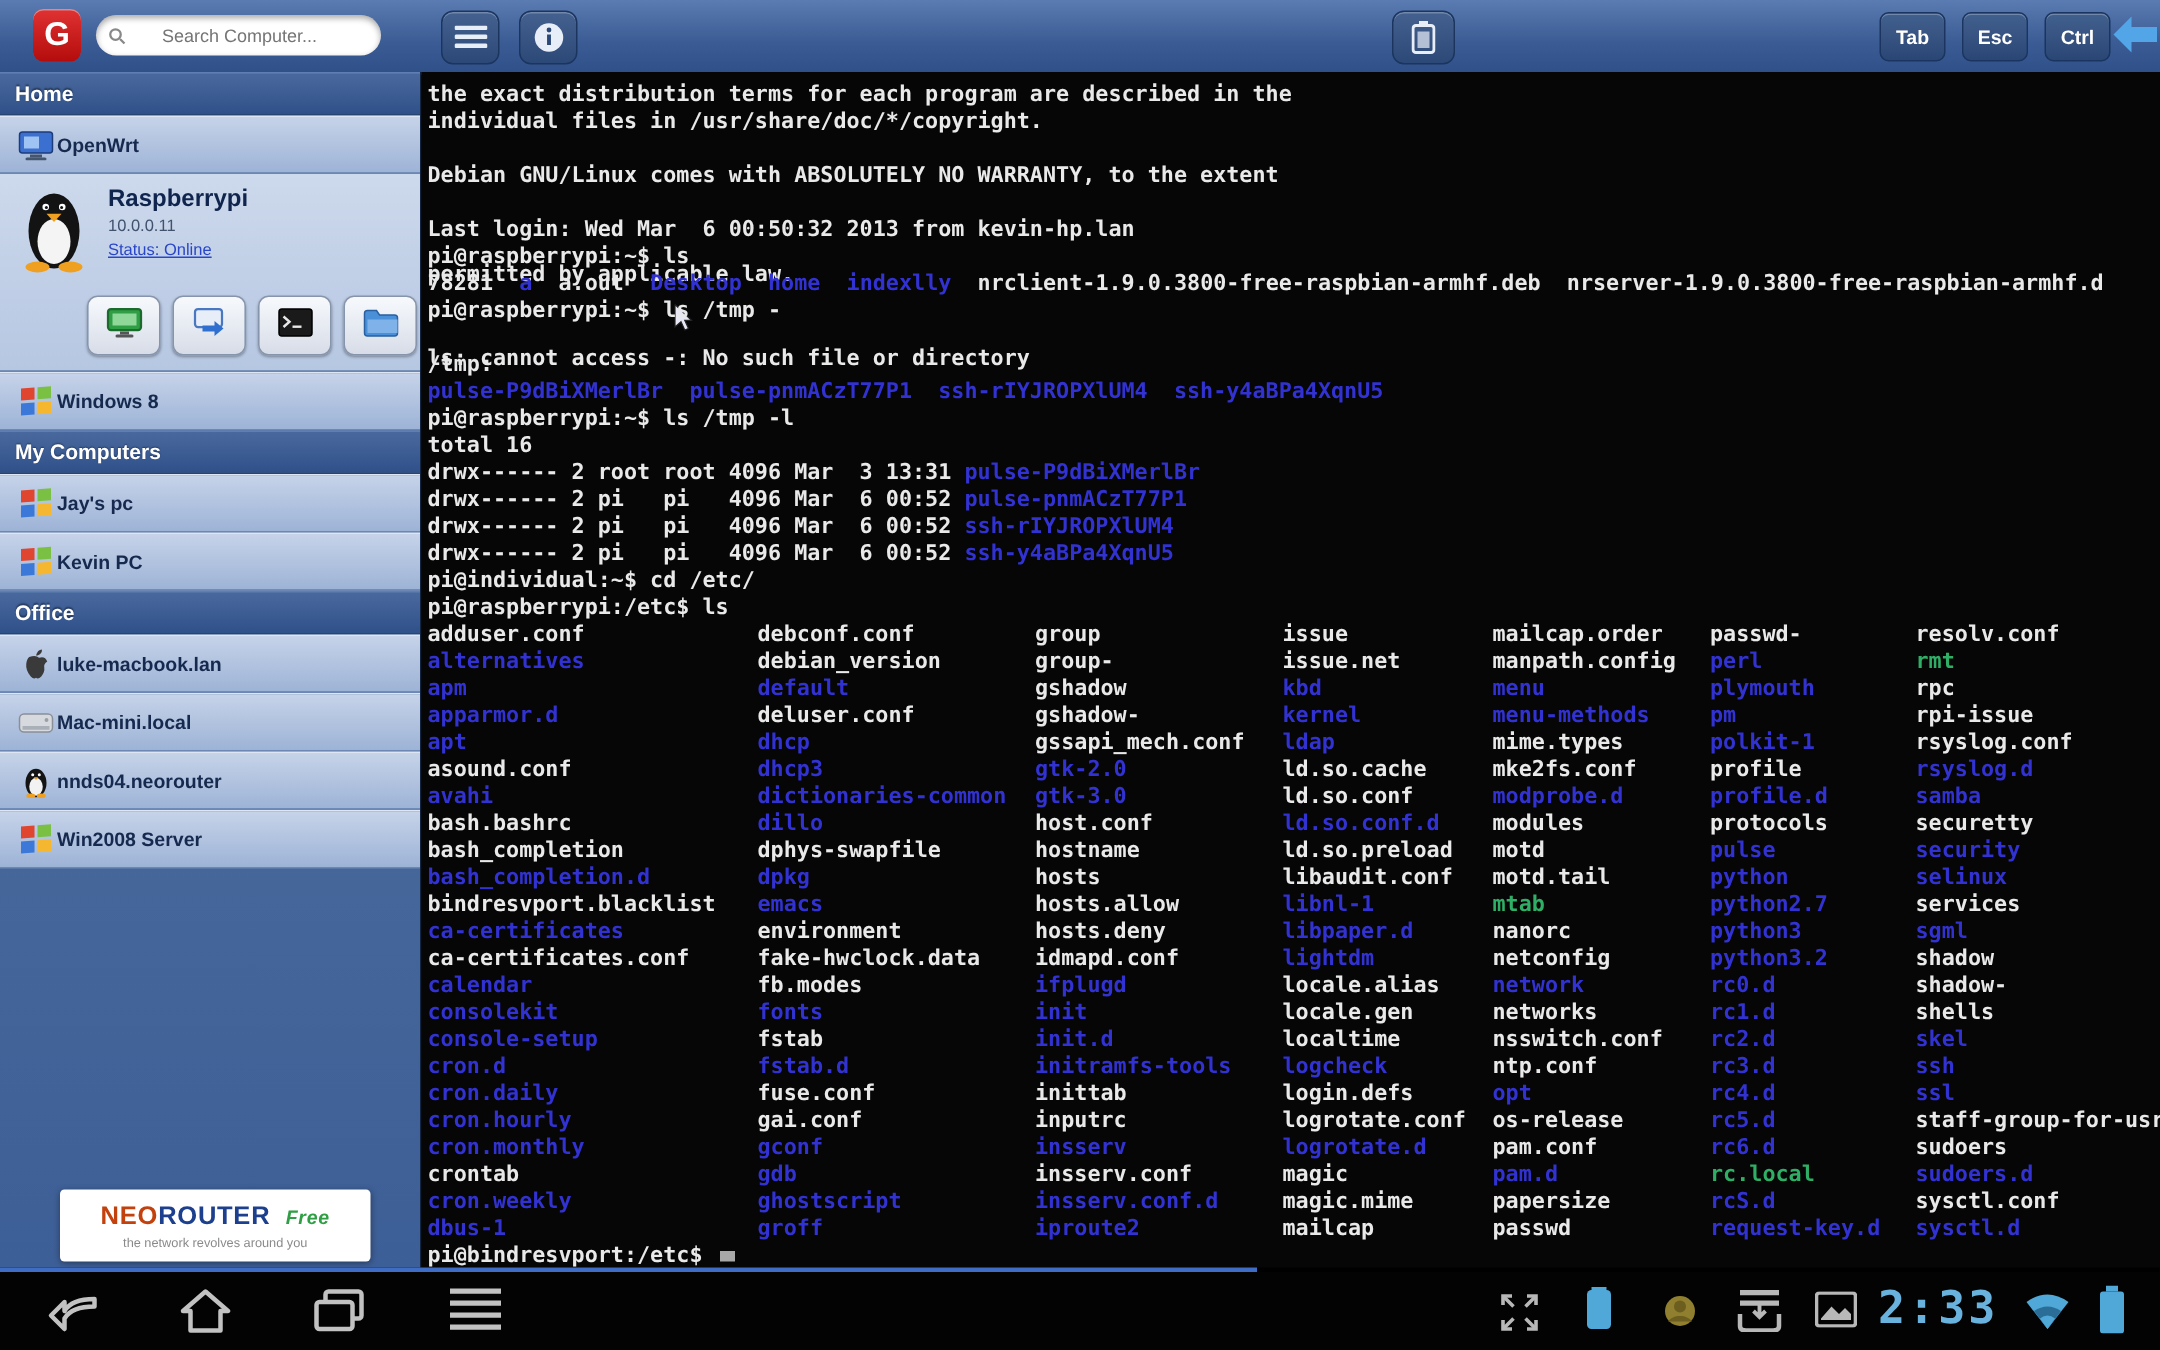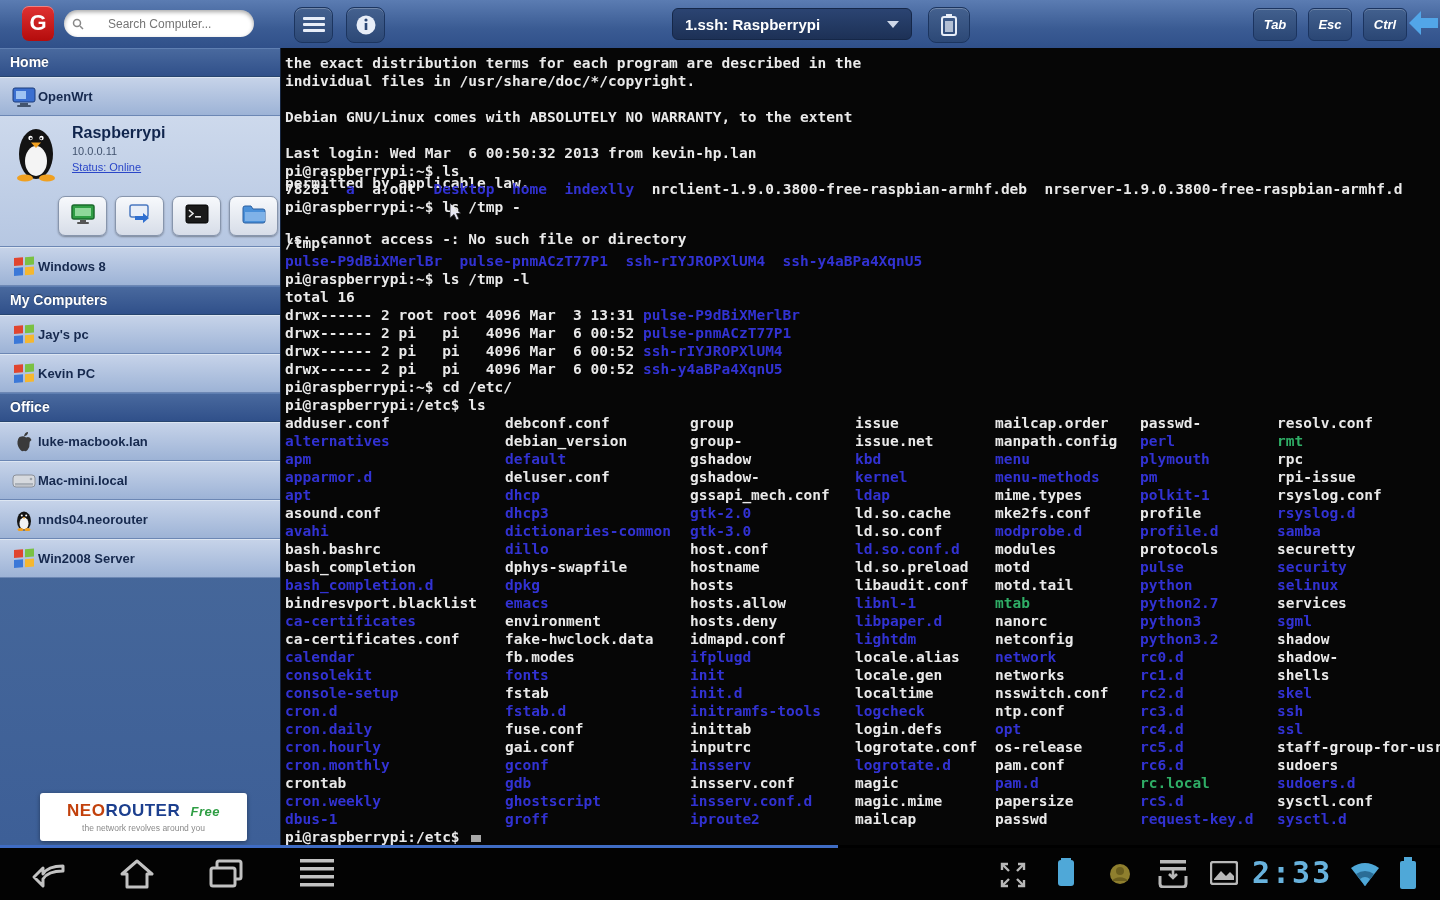--- a/index.html
+++ b/index.html
@@ -18,21 +18,21 @@
   .search input{border:none;outline:none;background:transparent;width:140px;font-size:12px;color:#555;font-family:"Liberation Sans",sans-serif;}
   .tb-btn{position:absolute;top:7px;width:37px;height:34px;border-radius:8px;
     background:linear-gradient(#44618f,#2c4876);border:1px solid #1c355f;box-shadow:inset 0 1px 0 rgba(255,255,255,.25);
     display:flex;align-items:center;justify-content:center;}
   .dropdown{position:absolute;left:672px;top:8px;width:240px;height:32px;border-radius:6px;
     background:linear-gradient(#2b4472,#1d3156);border:1px solid #152748;color:#fff;font-size:15px;font-weight:bold;
     display:flex;align-items:center;padding:0 12px;box-sizing:border-box;}
   .dropdown .arrow{margin-left:auto;width:0;height:0;border-left:6px solid transparent;border-right:6px solid transparent;border-top:7px solid #cfd8e8;}
   .keys{position:absolute;left:1253px;top:8px;display:flex;gap:11px;}
   .key{width:42px;height:31px;border-radius:6px;background:linear-gradient(#42608e,#2a4674);border:1px solid #1b3460;
-    color:#fff;font-size:13px;font-weight:bold;display:flex;align-items:center;justify-content:center;box-shadow:inset 0 1px 0 rgba(255,255,255,.25);font-style:italic;}
+    color:#fff;font-size:13px;font-weight:bold;display:flex;align-items:center;justify-content:center;box-shadow:inset 0 1px 0 rgba(255,255,255,.25);}
   .tb-arrow{position:absolute;left:1408px;top:9px;}
 
   
   .sidebar{position:absolute;left:0;top:48px;width:281px;height:797px;
     background:linear-gradient(#54759f,#3f movies);}
   .sidebar{background:linear-gradient(#54759f,#3d5f97);border-right:1px solid #16253f;box-sizing:border-box;}
   .sb-header{height:27px;line-height:27px;padding-left:10px;color:#fff;font-weight:bold;font-size:14px;
     background:linear-gradient(#49699e,#30508a);border-top:1px solid #5f7fb2;border-bottom:1px solid #27456f;text-shadow:0 -1px 1px rgba(0,0,0,.4);}
   .sb-item{height:37px;display:flex;align-items:center;gap:2px;padding-left:12px;
     background:linear-gradient(#c6d3e9,#9db3d6);border-bottom:1px solid #6c87b4;border-top:1px solid #dde6f2;cursor:pointer;}
@@ -93,24 +93,20 @@
           <rect y="6" width="22" height="3" rx="1" fill="#e8eef8"></rect>
           <rect y="12" width="22" height="3" rx="1" fill="#e8eef8"></rect>
         </svg>
     </div>
     <div class="tb-btn" style="left:346px">
       <svg width="22" height="22" viewBox="0 0 22 22">
           <circle cx="11" cy="11" r="9.5" fill="#e8eef8"></circle>
           <rect x="9.7" y="9" width="2.6" height="7" fill="#2c4876"></rect>
           <circle cx="11" cy="6" r="1.6" fill="#2c4876"></circle>
         </svg>
-    </div>
-    <div class="dropdown">
-      <span>1.ssh: Raspberrypi</span>
-      <span class="arrow"></span>
     </div>
     <div class="tb-btn" style="left:928px;width:40px">
       <svg width="16" height="22" viewBox="0 0 16 22">
           <rect x="5" y="0" width="6" height="3" fill="#e8eef8"></rect>
           <rect x="1" y="3" width="14" height="18" rx="2" fill="none" stroke="#e8eef8" stroke-width="2"></rect>
           <rect x="4" y="7" width="8" height="11" fill="#e8eef8" opacity=".7"></rect>
         </svg>
     </div>
     <div class="keys">
         <div class="key">Tab</div>
@@ -295,30 +291,30 @@
       <div class="term-line" style="top: 150px;"><span class="c-w">pi@raspberrypi:~$ ls /tmp -</span></div>
       <div class="term-line" style="top: 168px; margin-top: 14px;"><span class="c-w">ls: cannot access -: No such file or directory</span></div>
       <div class="term-line" style="top: 186px;"><span class="c-w">/tmp:</span></div>
       <div class="term-line" style="top: 204px;"><span class="c-b">pulse-P9dBiXMerlBr  pulse-pnmACzT77P1  ssh-rIYJROPXlUM4  ssh-y4aBPa4XqnU5</span></div>
       <div class="term-line" style="top: 222px;"><span class="c-w">pi@raspberrypi:~$ ls /tmp -l</span></div>
       <div class="term-line" style="top: 240px;"><span class="c-w">total 16</span></div>
       <div class="term-line" style="top: 258px;"><span class="c-w">drwx------ 2 root root 4096 Mar  3 13:31 </span><span class="c-b">pulse-P9dBiXMerlBr</span></div>
       <div class="term-line" style="top: 276px;"><span class="c-w">drwx------ 2 pi   pi   4096 Mar  6 00:52 </span><span class="c-b">pulse-pnmACzT77P1</span></div>
       <div class="term-line" style="top: 294px;"><span class="c-w">drwx------ 2 pi   pi   4096 Mar  6 00:52 </span><span class="c-b">ssh-rIYJROPXlUM4</span></div>
       <div class="term-line" style="top: 312px;"><span class="c-w">drwx------ 2 pi   pi   4096 Mar  6 00:52 </span><span class="c-b">ssh-y4aBPa4XqnU5</span></div>
-      <div class="term-line" style="top: 330px;"><span class="c-w">pi@raspberrypi:~$ cd /etc/</span></div>
+      <div class="term-line" style="top: 330px;"><span class="c-w">pi@individual:~$ cd /etc/</span></div>
       <div class="term-line" style="top: 348px;"><span class="c-w">pi@raspberrypi:/etc$ ls</span></div>
       <div class="term-col" style="left: 4px; top: 366px;"><div class="c-w">adduser.conf</div><div class="c-b">alternatives</div><div class="c-b">apm</div><div class="c-b">apparmor.d</div><div class="c-b">apt</div><div class="c-w">asound.conf</div><div class="c-b">avahi</div><div class="c-w">bash.bashrc</div><div class="c-w">bash_completion</div><div class="c-b">bash_completion.d</div><div class="c-w">bindresvport.blacklist</div><div class="c-b">ca-certificates</div><div class="c-w">ca-certificates.conf</div><div class="c-b">calendar</div><div class="c-b">consolekit</div><div class="c-b">console-setup</div><div class="c-b">cron.d</div><div class="c-b">cron.daily</div><div class="c-b">cron.hourly</div><div class="c-b">cron.monthly</div><div class="c-w">crontab</div><div class="c-b">cron.weekly</div><div class="c-b">dbus-1</div></div>
       <div class="term-col" style="left: 224px; top: 366px;"><div class="c-w">debconf.conf</div><div class="c-w">debian_version</div><div class="c-b">default</div><div class="c-w">deluser.conf</div><div class="c-b">dhcp</div><div class="c-b">dhcp3</div><div class="c-b">dictionaries-common</div><div class="c-b">dillo</div><div class="c-w">dphys-swapfile</div><div class="c-b">dpkg</div><div class="c-b">emacs</div><div class="c-w">environment</div><div class="c-w">fake-hwclock.data</div><div class="c-w">fb.modes</div><div class="c-b">fonts</div><div class="c-w">fstab</div><div class="c-b">fstab.d</div><div class="c-w">fuse.conf</div><div class="c-w">gai.conf</div><div class="c-b">gconf</div><div class="c-b">gdb</div><div class="c-b">ghostscript</div><div class="c-b">groff</div></div>
       <div class="term-col" style="left: 409px; top: 366px;"><div class="c-w">group</div><div class="c-w">group-</div><div class="c-w">gshadow</div><div class="c-w">gshadow-</div><div class="c-w">gssapi_mech.conf</div><div class="c-b">gtk-2.0</div><div class="c-b">gtk-3.0</div><div class="c-w">host.conf</div><div class="c-w">hostname</div><div class="c-w">hosts</div><div class="c-w">hosts.allow</div><div class="c-w">hosts.deny</div><div class="c-w">idmapd.conf</div><div class="c-b">ifplugd</div><div class="c-b">init</div><div class="c-b">init.d</div><div class="c-b">initramfs-tools</div><div class="c-w">inittab</div><div class="c-w">inputrc</div><div class="c-b">insserv</div><div class="c-w">insserv.conf</div><div class="c-b">insserv.conf.d</div><div class="c-b">iproute2</div></div>
       <div class="term-col" style="left: 574px; top: 366px;"><div class="c-w">issue</div><div class="c-w">issue.net</div><div class="c-b">kbd</div><div class="c-b">kernel</div><div class="c-b">ldap</div><div class="c-w">ld.so.cache</div><div class="c-w">ld.so.conf</div><div class="c-b">ld.so.conf.d</div><div class="c-w">ld.so.preload</div><div class="c-w">libaudit.conf</div><div class="c-b">libnl-1</div><div class="c-b">libpaper.d</div><div class="c-b">lightdm</div><div class="c-w">locale.alias</div><div class="c-w">locale.gen</div><div class="c-w">localtime</div><div class="c-b">logcheck</div><div class="c-w">login.defs</div><div class="c-w">logrotate.conf</div><div class="c-b">logrotate.d</div><div class="c-w">magic</div><div class="c-w">magic.mime</div><div class="c-w">mailcap</div></div>
       <div class="term-col" style="left: 714px; top: 366px;"><div class="c-w">mailcap.order</div><div class="c-w">manpath.config</div><div class="c-b">menu</div><div class="c-b">menu-methods</div><div class="c-w">mime.types</div><div class="c-w">mke2fs.conf</div><div class="c-b">modprobe.d</div><div class="c-w">modules</div><div class="c-w">motd</div><div class="c-w">motd.tail</div><div class="c-g">mtab</div><div class="c-w">nanorc</div><div class="c-w">netconfig</div><div class="c-b">network</div><div class="c-w">networks</div><div class="c-w">nsswitch.conf</div><div class="c-w">ntp.conf</div><div class="c-b">opt</div><div class="c-w">os-release</div><div class="c-w">pam.conf</div><div class="c-b">pam.d</div><div class="c-w">papersize</div><div class="c-w">passwd</div></div>
       <div class="term-col" style="left: 859px; top: 366px;"><div class="c-w">passwd-</div><div class="c-b">perl</div><div class="c-b">plymouth</div><div class="c-b">pm</div><div class="c-b">polkit-1</div><div class="c-w">profile</div><div class="c-b">profile.d</div><div class="c-w">protocols</div><div class="c-b">pulse</div><div class="c-b">python</div><div class="c-b">python2.7</div><div class="c-b">python3</div><div class="c-b">python3.2</div><div class="c-b">rc0.d</div><div class="c-b">rc1.d</div><div class="c-b">rc2.d</div><div class="c-b">rc3.d</div><div class="c-b">rc4.d</div><div class="c-b">rc5.d</div><div class="c-b">rc6.d</div><div class="c-g">rc.local</div><div class="c-b">rcS.d</div><div class="c-b">request-key.d</div></div>
       <div class="term-col" style="left: 996px; top: 366px;"><div class="c-w">resolv.conf</div><div class="c-g">rmt</div><div class="c-w">rpc</div><div class="c-w">rpi-issue</div><div class="c-w">rsyslog.conf</div><div class="c-b">rsyslog.d</div><div class="c-b">samba</div><div class="c-w">securetty</div><div class="c-b">security</div><div class="c-b">selinux</div><div class="c-w">services</div><div class="c-b">sgml</div><div class="c-w">shadow</div><div class="c-w">shadow-</div><div class="c-w">shells</div><div class="c-b">skel</div><div class="c-b">ssh</div><div class="c-b">ssl</div><div class="c-w">staff-group-for-usr</div><div class="c-w">sudoers</div><div class="c-b">sudoers.d</div><div class="c-w">sysctl.conf</div><div class="c-b">sysctl.d</div></div>
-      <div class="term-line" style="top: 780px;"><span class="c-w">pi@raspberrypi:/etc$ </span><span class="cursor"></span></div>
+      <div class="term-line" style="top: 780px;"><span class="c-w">pi@bindresvport:/etc$ </span><span class="cursor"></span></div>
     </div>
 
   <div class="progress-strip"></div>
 
   <div class="navbar">
     <div class="nav-ic" style="left:30px">
       <svg width="36" height="32" viewBox="0 0 36 32">
           <path d="M33 8 C22 8 16 11 13 16 L13 10 L4 19 L13 28 L13 21 C16 16 22 13 33 13 Z" fill="none" stroke="#c2c2c2" stroke-width="3" stroke-linejoin="round"></path>
         </svg>
     </div>

